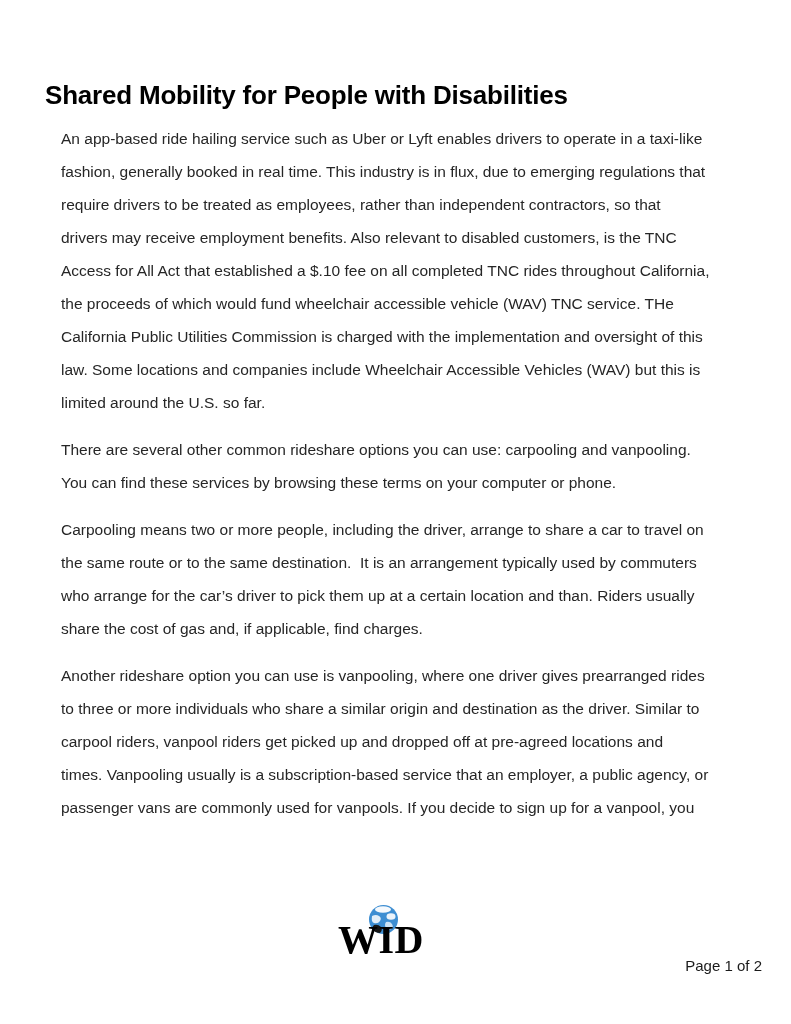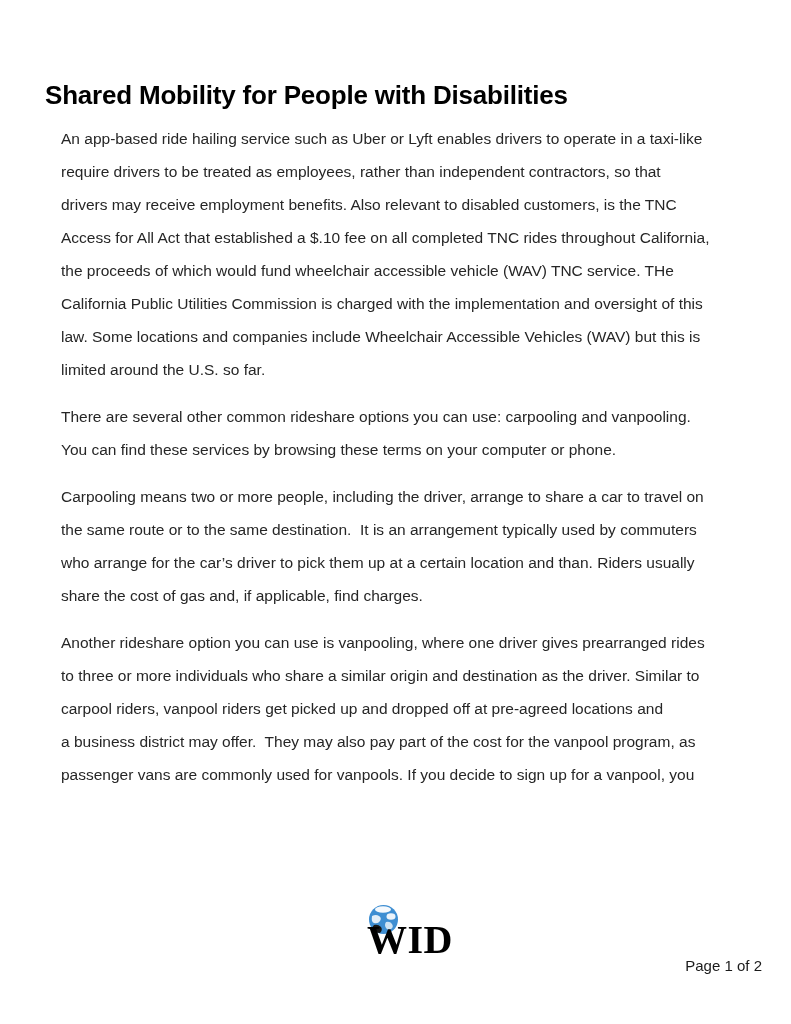--- a/index.html
+++ b/index.html
@@ -60,21 +60,20 @@
     top: 20px;
     width: 100%;
     text-align: center;
     font-family: "Liberation Serif", serif;
     font-weight: 700;
     font-size: 40px;
     line-height: 40px;
     color: #000000;
     letter-spacing: 0.5px;
     z-index: 2;
-    padding-left: 29px;
   }
   .page-label {
     position: absolute;
     left: 0;
     top: 57px;
     width: 100%;
     text-align: right;
     font-size: 15px;
     line-height: 18px;
     color: #1a1a1a;
@@ -84,20 +83,21 @@
 </head>
 <body>
 
 <div class="page">
 
   <div class="content">
     <h1 class="doc-title">Shared Mobility for People with Disabilities</h1>
     <div>
         <div class="para">
           <div class="line">An app-based ride hailing service such as Uber or Lyft enables drivers to operate in a taxi-like</div>
+          <div class="line">fashion, generally booked in real time. This industry is in flux, due to emerging regulations that</div>
           <div class="line">require drivers to be treated as employees, rather than independent contractors, so that</div>
           <div class="line">drivers may receive employment benefits. Also relevant to disabled customers, is the TNC</div>
           <div class="line">Access for All Act that established a $.10 fee on all completed TNC rides throughout California,</div>
           <div class="line">the proceeds of which would fund wheelchair accessible vehicle (WAV) TNC service. THe</div>
           <div class="line">California Public Utilities Commission is charged with the implementation and oversight of this</div>
           <div class="line">law. Some locations and companies include Wheelchair Accessible Vehicles (WAV) but this is</div>
           <div class="line">limited around the U.S. so far.</div>
         </div>
         <div class="para">
           <div class="line">There are several other common rideshare options you can use: carpooling and vanpooling.</div>
@@ -106,21 +106,21 @@
         <div class="para">
           <div class="line">Carpooling means two or more people, including the driver, arrange to share a car to travel on</div>
           <div class="line">the same route or to the same destination.  It is an arrangement typically used by commuters</div>
           <div class="line">who arrange for the car’s driver to pick them up at a certain location and than. Riders usually</div>
           <div class="line">share the cost of gas and, if applicable, find charges.</div>
         </div>
         <div class="para">
           <div class="line">Another rideshare option you can use is vanpooling, where one driver gives prearranged rides</div>
           <div class="line">to three or more individuals who share a similar origin and destination as the driver. Similar to</div>
           <div class="line">carpool riders, vanpool riders get picked up and dropped off at pre-agreed locations and</div>
-          <div class="line">a business district may offer.  They may also pay part of the cost for the vanpool program, as</div>
+          <div class="line">times. Vanpooling usually is a subscription-based service that an employer, a public agency, or</div>
           <div class="line">passenger vans are commonly used for vanpools. If you decide to sign up for a vanpool, you</div>
         </div>
       </div>
   </div>
 
   <div class="footer">
     <span class="globe">
       <svg viewBox="0 0 31 31" width="31" height="31" aria-hidden="true">
         <circle cx="15.5" cy="15.5" r="14.5" fill="#3e8ed2"></circle>
         <ellipse cx="15" cy="5.5" rx="8" ry="3.2" fill="#ffffff" opacity="0.95"></ellipse>

